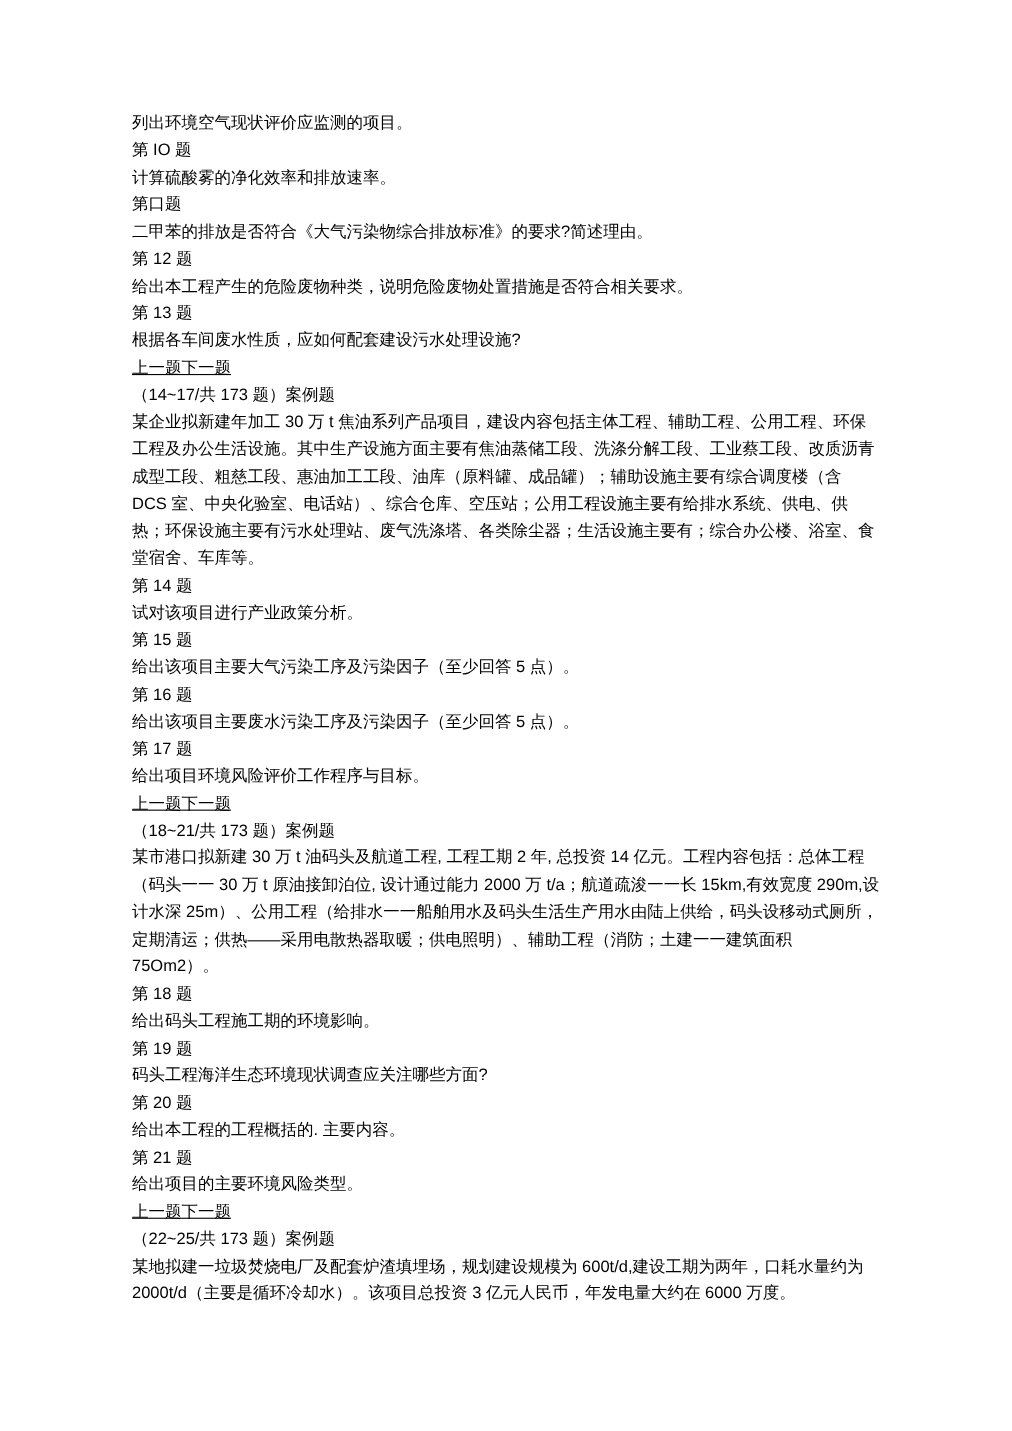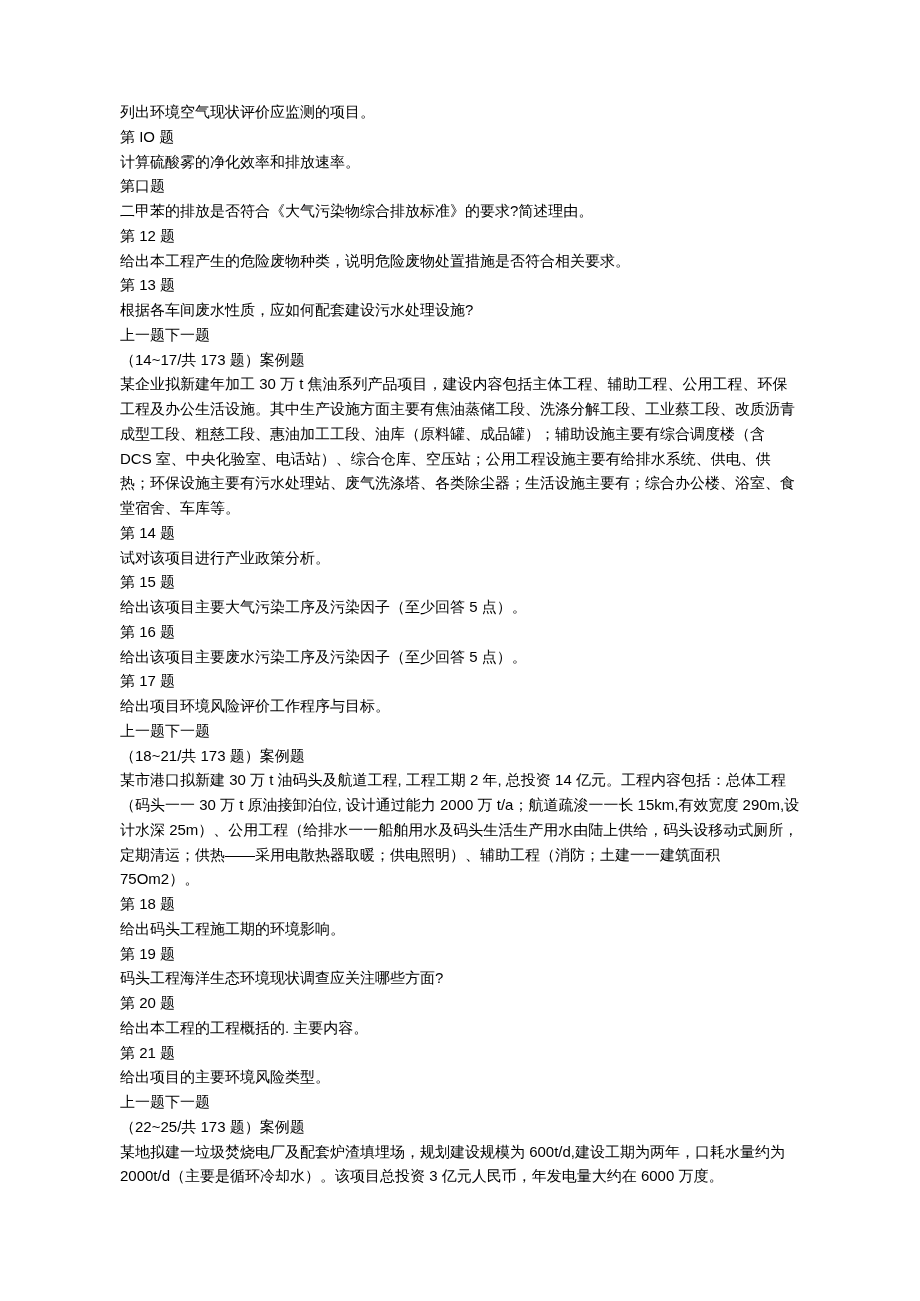--- a/index.html
+++ b/index.html
@@ -16,18 +16,19 @@
     min-height: 1301px;
     padding: 100px 120px 60px 120px;
     box-sizing: border-box;
   }
   .line {
     margin: 0;
     padding: 0;
   }
   .link-like {
     display: inline;
+    text-decoration: underline;
   }
 </style>
 </head>
 <body>
 
 <div class="page" id="page-container"><p class="line">列出环境空气现状评价应监测的项目。</p><p class="line">第 IO 题</p><p class="line">计算硫酸雾的净化效率和排放速率。</p><p class="line">第口题</p><p class="line">二甲苯的排放是否符合《大气污染物综合排放标准》的要求?简述理由。</p><p class="line">第 12 题</p><p class="line">给出本工程产生的危险废物种类，说明危险废物处置措施是否符合相关要求。</p><p class="line">第 13 题</p><p class="line">根据各车间废水性质，应如何配套建设污水处理设施?</p><p class="line link-like">上一题下一题</p><p class="line">（14~17/共 173 题）案例题</p><p class="line">某企业拟新建年加工 30 万 t 焦油系列产品项目，建设内容包括主体工程、辅助工程、公用工程、环保工程及办公生活设施。其中生产设施方面主要有焦油蒸储工段、洗涤分解工段、工业蔡工段、改质沥青成型工段、粗慈工段、惠油加工工段、油库（原料罐、成品罐）；辅助设施主要有综合调度楼（含 DCS 室、中央化验室、电话站）、综合仓库、空压站；公用工程设施主要有给排水系统、供电、供热；环保设施主要有污水处理站、废气洗涤塔、各类除尘器；生活设施主要有；综合办公楼、浴室、食堂宿舍、车库等。</p><p class="line">第 14 题</p><p class="line">试对该项目进行产业政策分析。</p><p class="line">第 15 题</p><p class="line">给出该项目主要大气污染工序及污染因子（至少回答 5 点）。</p><p class="line">第 16 题</p><p class="line">给出该项目主要废水污染工序及污染因子（至少回答 5 点）。</p><p class="line">第 17 题</p><p class="line">给出项目环境风险评价工作程序与目标。</p><p class="line link-like">上一题下一题</p><p class="line">（18~21/共 173 题）案例题</p><p class="line">某市港口拟新建 30 万 t 油码头及航道工程, 工程工期 2 年, 总投资 14 亿元。工程内容包括：总体工程（码头一一 30 万 t 原油接卸泊位, 设计通过能力 2000 万 t/a；航道疏浚一一长 15km,有效宽度 290m,设计水深 25m）、公用工程（给排水一一船舶用水及码头生活生产用水由陆上供给，码头设移动式厕所，定期清运；供热——采用电散热器取暖；供电照明）、辅助工程（消防；土建一一建筑面积 75Om2）。</p><p class="line">第 18 题</p><p class="line">给出码头工程施工期的环境影响。</p><p class="line">第 19 题</p><p class="line">码头工程海洋生态环境现状调查应关注哪些方面?</p><p class="line">第 20 题</p><p class="line">给出本工程的工程概括的. 主要内容。</p><p class="line">第 21 题</p><p class="line">给出项目的主要环境风险类型。</p><p class="line link-like">上一题下一题</p><p class="line">（22~25/共 173 题）案例题</p><p class="line">某地拟建一垃圾焚烧电厂及配套炉渣填埋场，规划建设规模为 600t/d,建设工期为两年，口耗水量约为 2000t/d（主要是循环冷却水）。该项目总投资 3 亿元人民币，年发电量大约在 6000 万度。</p></div>
 
 </body></html>

